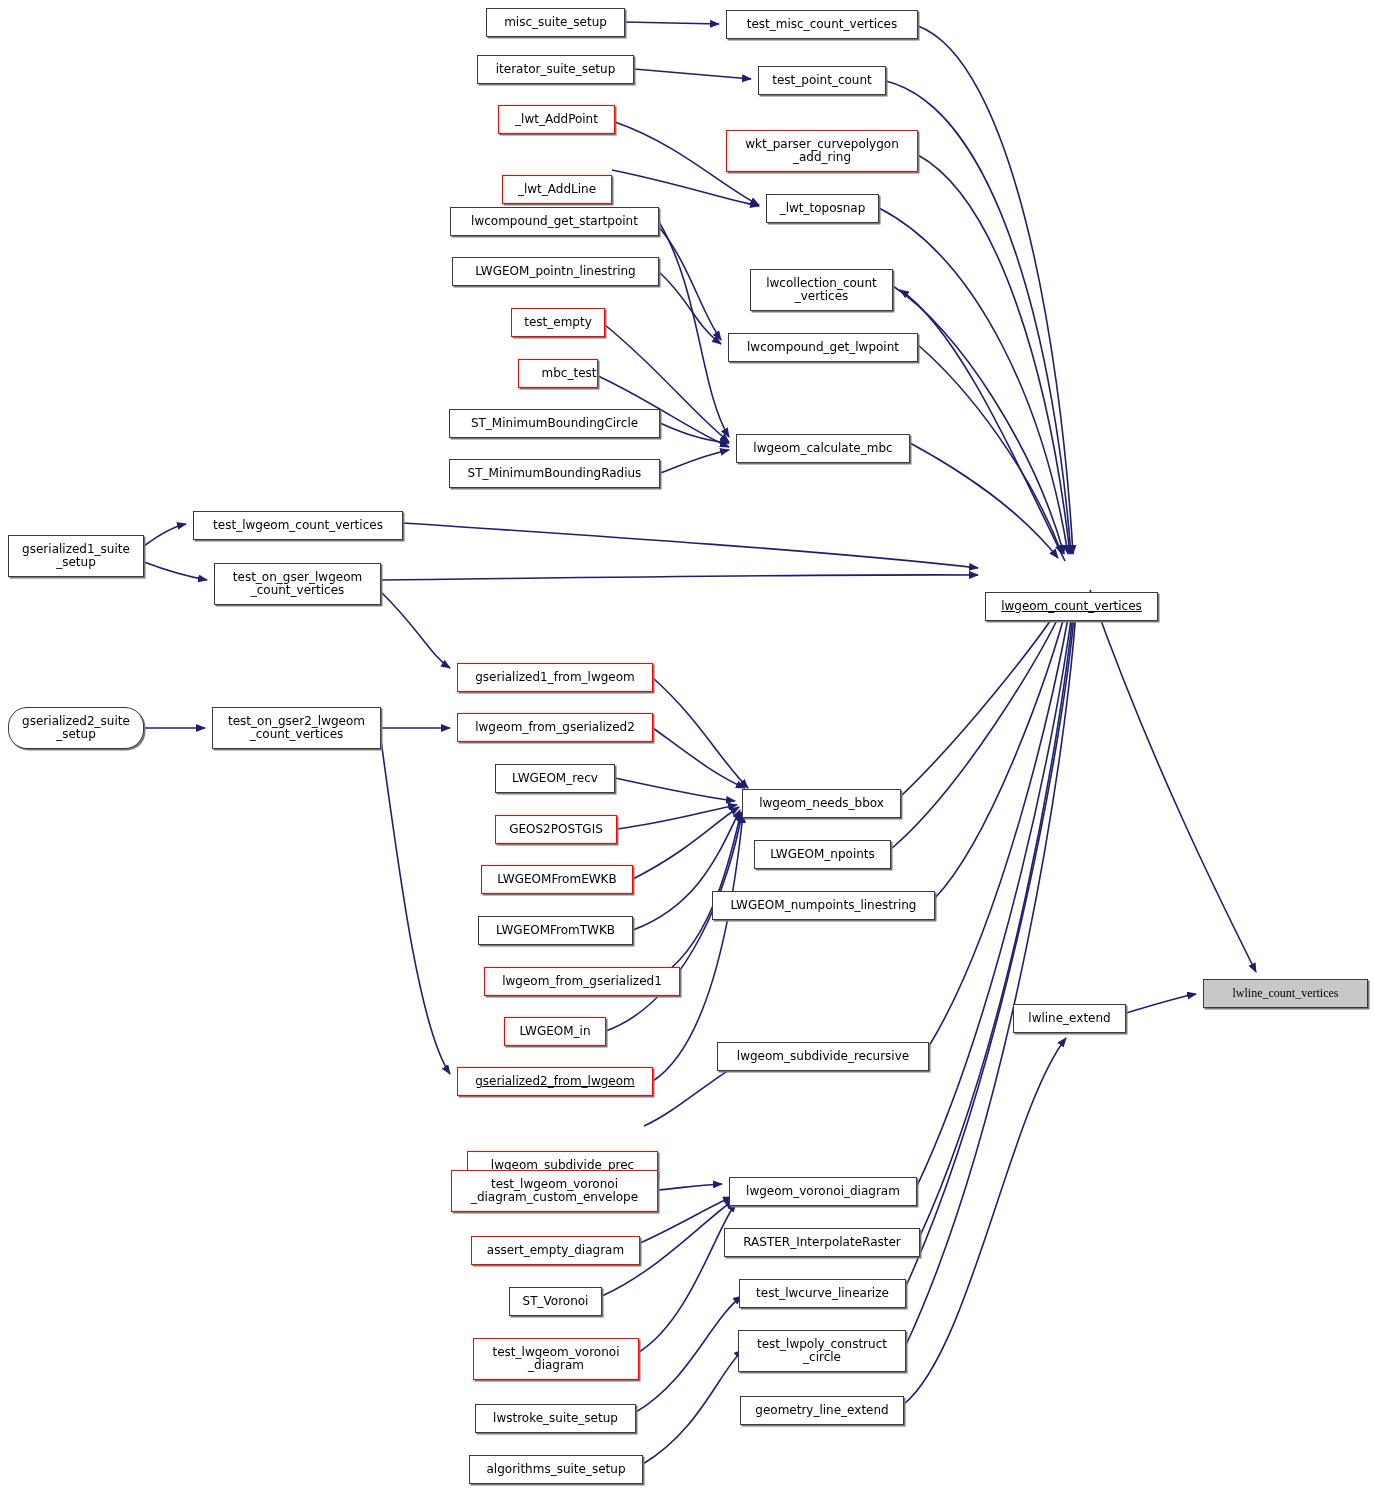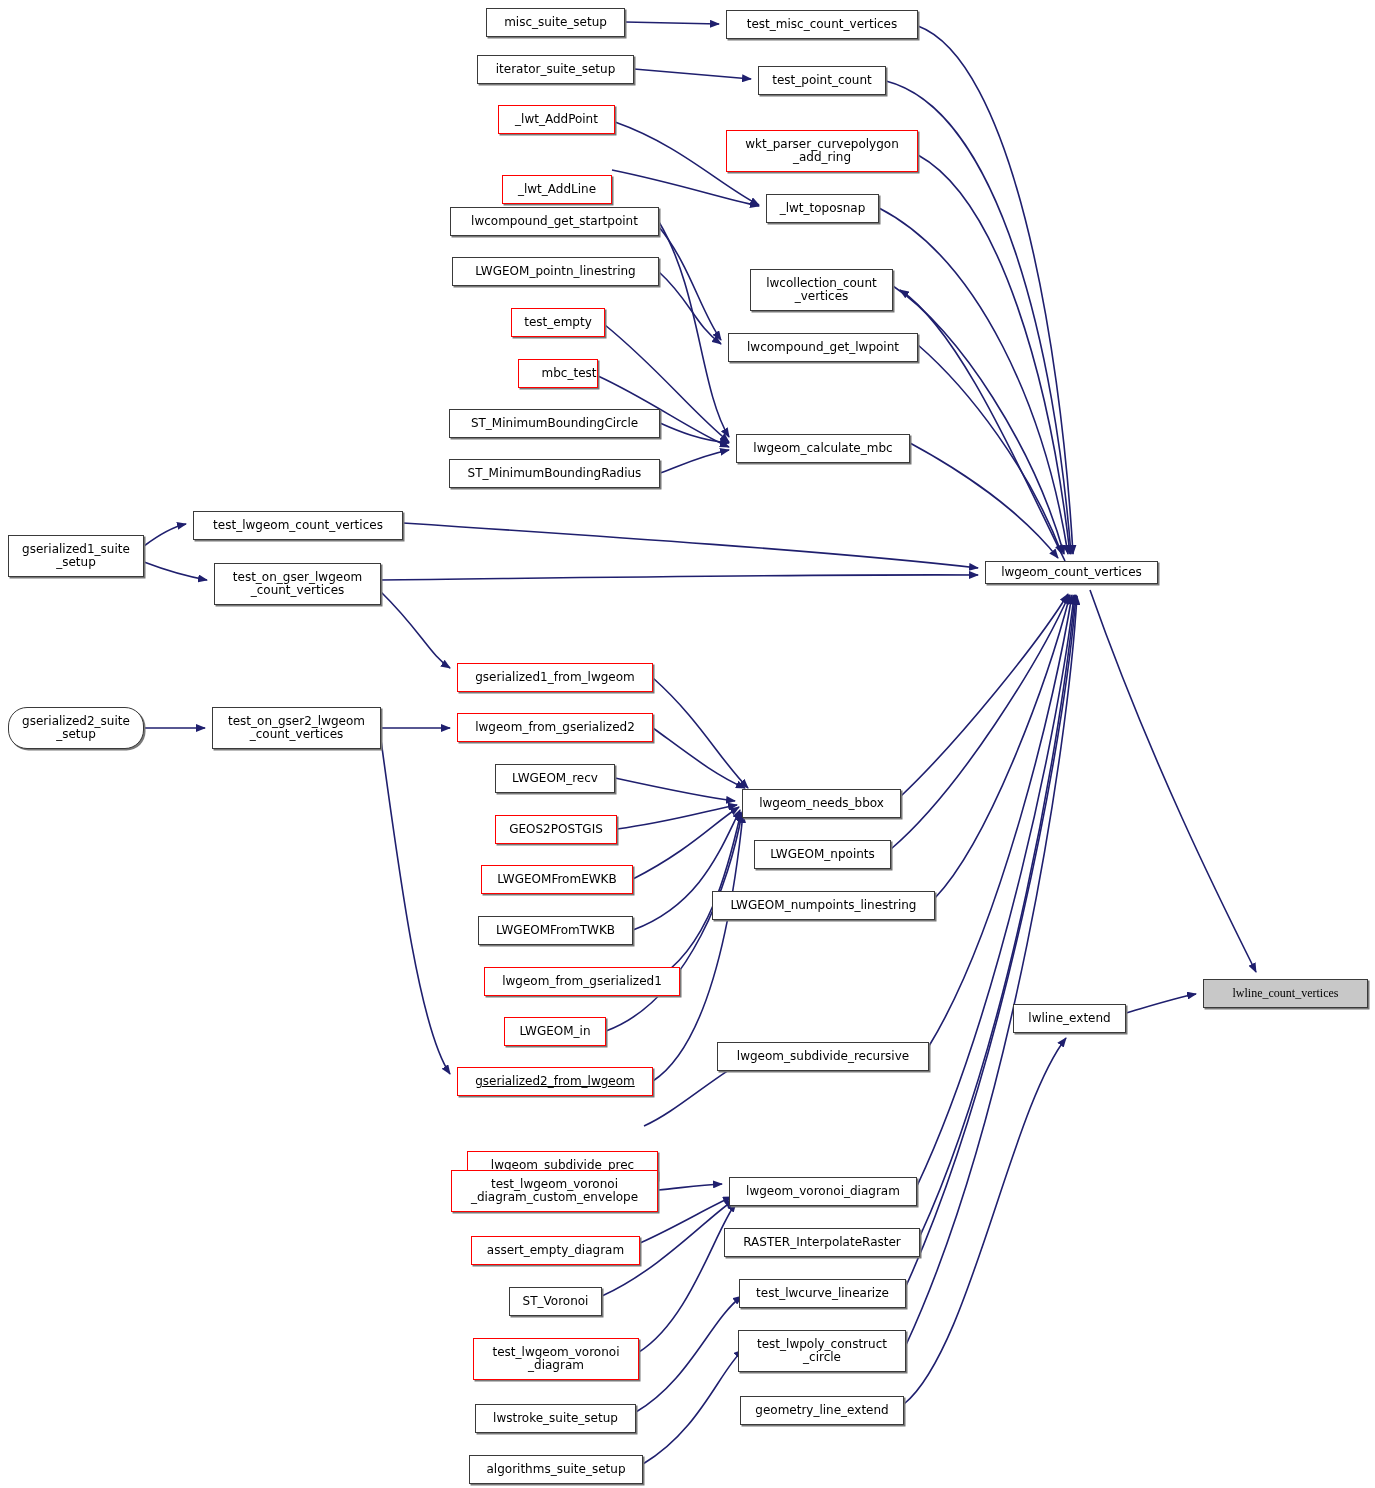--- a/index.html
+++ b/index.html
@@ -115,21 +115,21 @@
       <div class="node" style="left: 728px; top: 333px; width: 190px; height: 29px;">lwcompound_get_lwpoint</div>
       <div class="node red" style="left: 518px; top: 359px; width: 80px; height: 29px; padding-left: 26px;">mbc_test</div>
       <div class="node" style="left: 449px; top: 409px; width: 211px; height: 29px;">ST_MinimumBoundingCircle</div>
       <div class="node" style="left: 736px; top: 434px; width: 174px; height: 29px;">lwgeom_calculate_mbc</div>
       <div class="node" style="left: 449px; top: 459px; width: 211px; height: 29px;">ST_MinimumBoundingRadius</div>
       <div class="node" style="left: 193px; top: 511px; width: 210px; height: 29px;">test_lwgeom_count_vertices</div>
       <div class="node" style="left: 8px; top: 535px; width: 136px; height: 42px;">gserialized1_suite
 _setup</div>
       <div class="node" style="left: 214px; top: 563px; width: 167px; height: 42px;">test_on_gser_lwgeom
 _count_vertices</div>
-      <div class="node" style="left: 985px; top: 561px; width: 173px; height: 23px;">lwgeom_count_vertices</div>
+      <div class="node" style="left: 985px; top: 592px; width: 173px; height: 29px; text-decoration: underline;">lwgeom_count_vertices</div>
       <div class="node red" style="left: 457px; top: 663px; width: 196px; height: 29px;">gserialized1_from_lwgeom</div>
       <div class="node" style="left: 8px; top: 707px; width: 136px; height: 42px; border-radius: 19px;">gserialized2_suite
 _setup</div>
       <div class="node" style="left: 212px; top: 707px; width: 169px; height: 42px;">test_on_gser2_lwgeom
 _count_vertices</div>
       <div class="node red" style="left: 457px; top: 713px; width: 196px; height: 29px;">lwgeom_from_gserialized2</div>
       <div class="node" style="left: 495px; top: 764px; width: 120px; height: 29px;">LWGEOM_recv</div>
       <div class="node" style="left: 742px; top: 789px; width: 159px; height: 29px;">lwgeom_needs_bbox</div>
       <div class="node red" style="left: 495px; top: 815px; width: 122px; height: 29px;">GEOS2POSTGIS</div>
       <div class="node" style="left: 754px; top: 840px; width: 137px; height: 29px;">LWGEOM_npoints</div>

